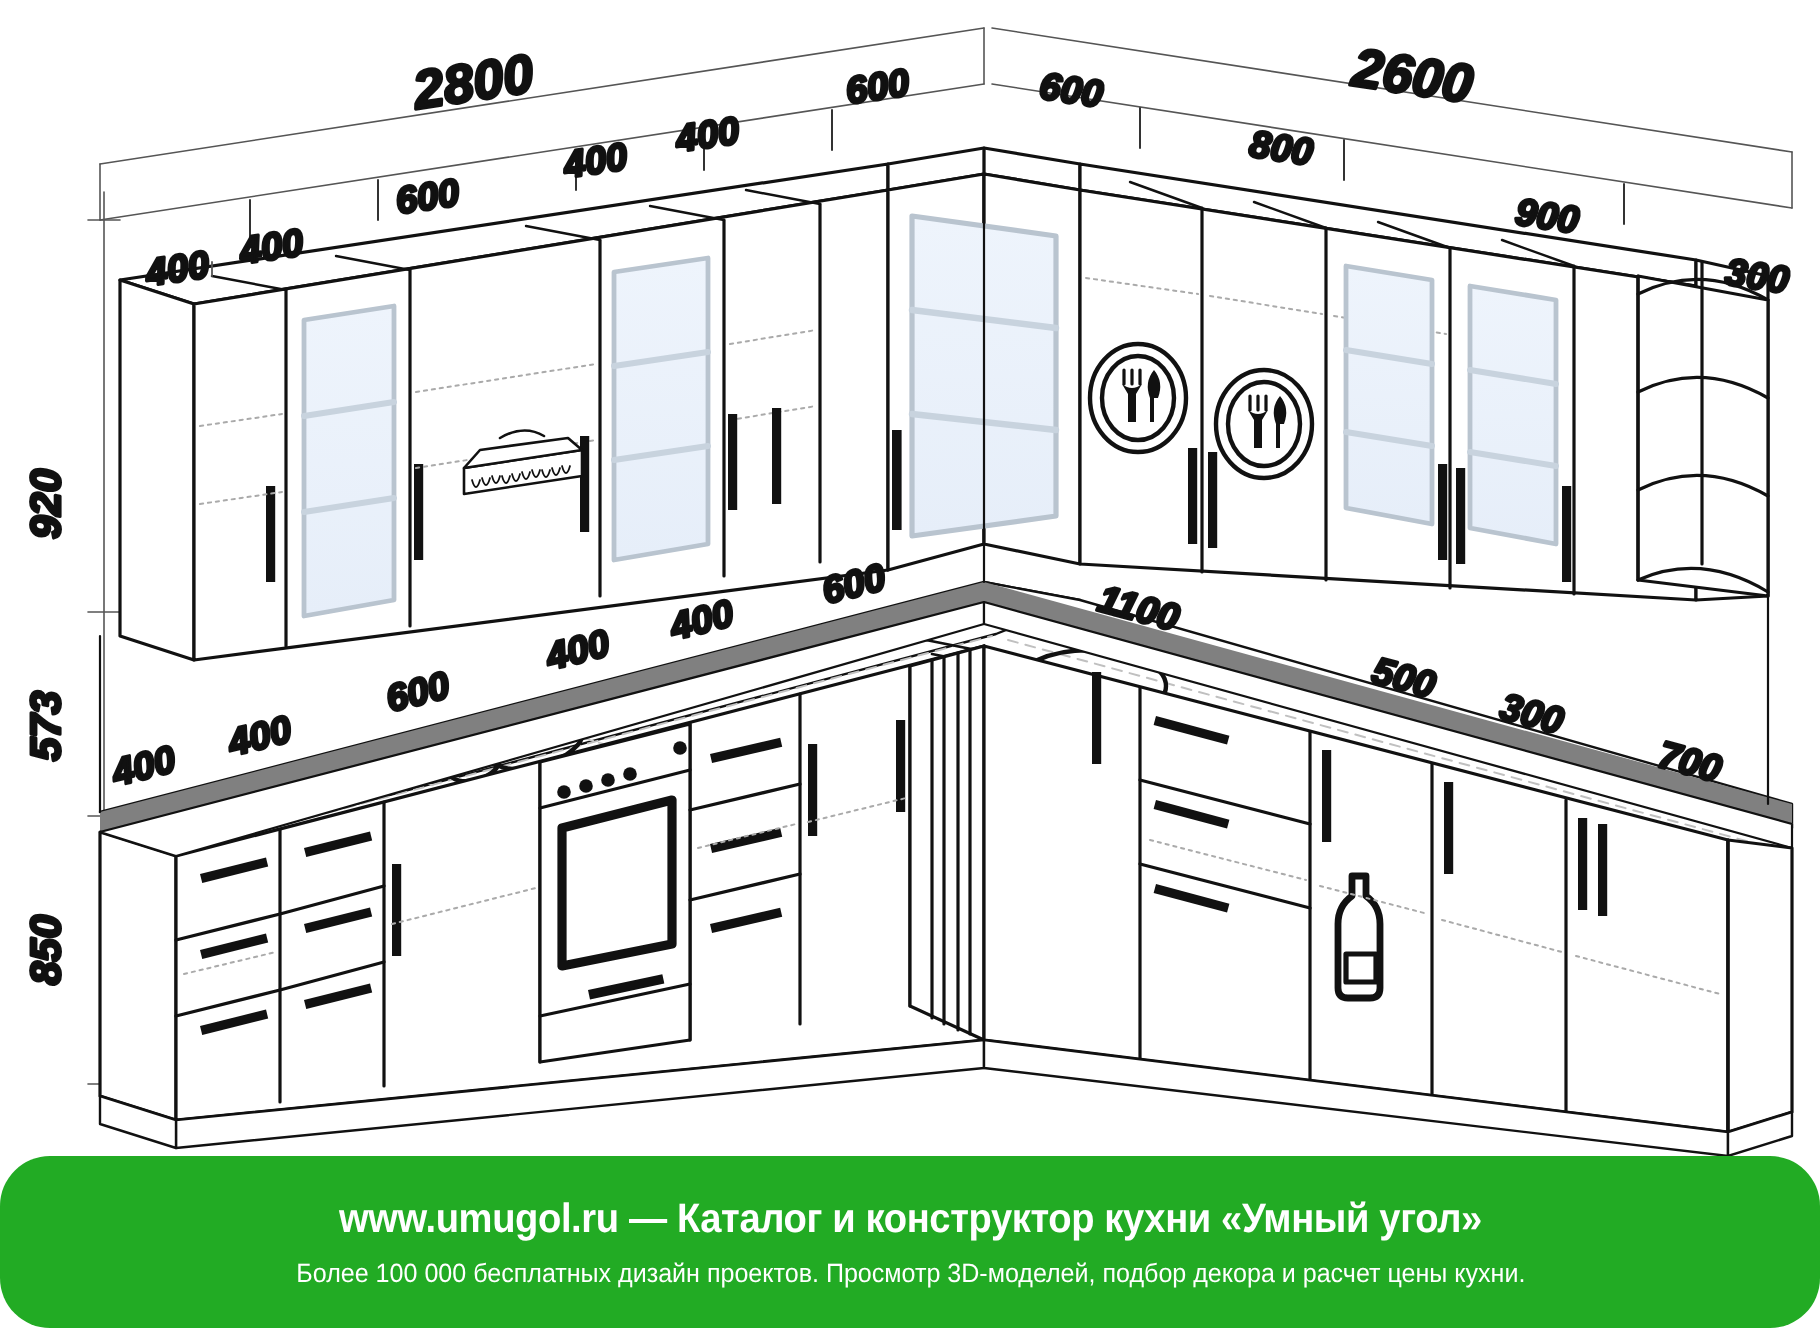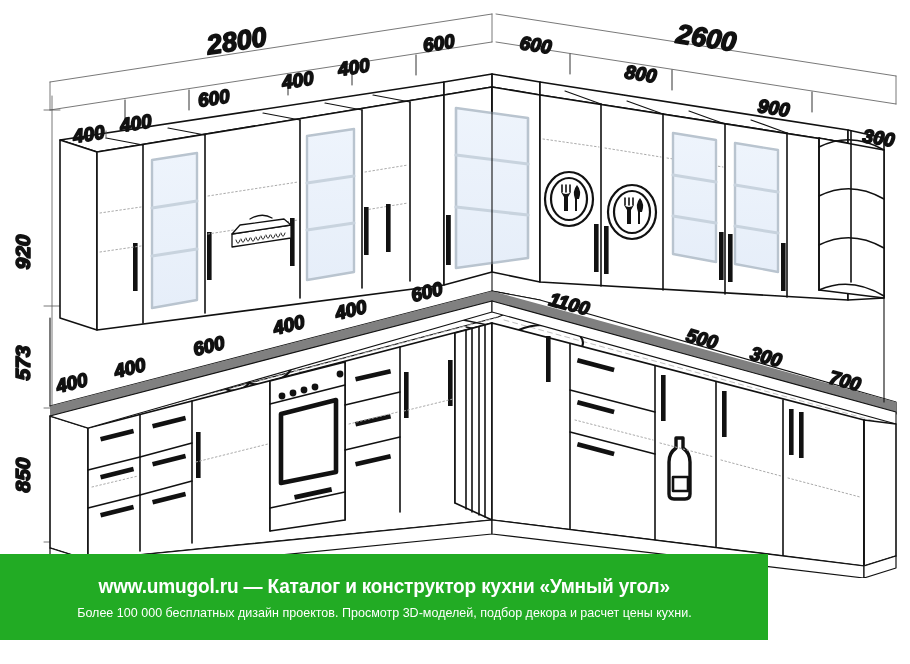--- a/index.html
+++ b/index.html
@@ -26,29 +26,30 @@
   .dimtext {
     font-family: "Liberation Sans", sans-serif;
     font-weight: bold;
     fill: #111111;
     font-style: italic;
   }
 
   
   #footer {
     position: absolute;
-    left: 0; top: 554px;
-    width: 768px;
+    left: 0; top: 578px;
+    width: 910px;
     height: 86px;
     background: #22ab24;
     display: flex;
     flex-direction: column;
     align-items: center;
     justify-content: center;
     color: #ffffff;
+    border-radius: 25px;
   }
   #footer .line1 {
     font-family: "Liberation Sans", sans-serif;
     font-weight: bold;
     font-size: 20.5px;
     letter-spacing: -0.2px;
     white-space: nowrap;
     transform: scaleX(0.93);
   }
   #footer .line2 {

